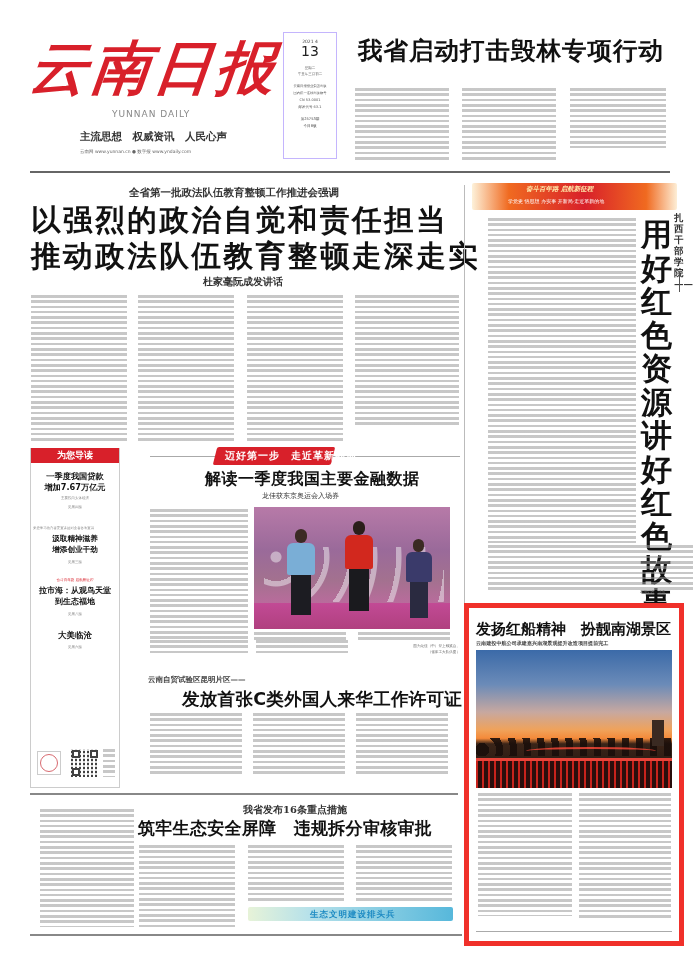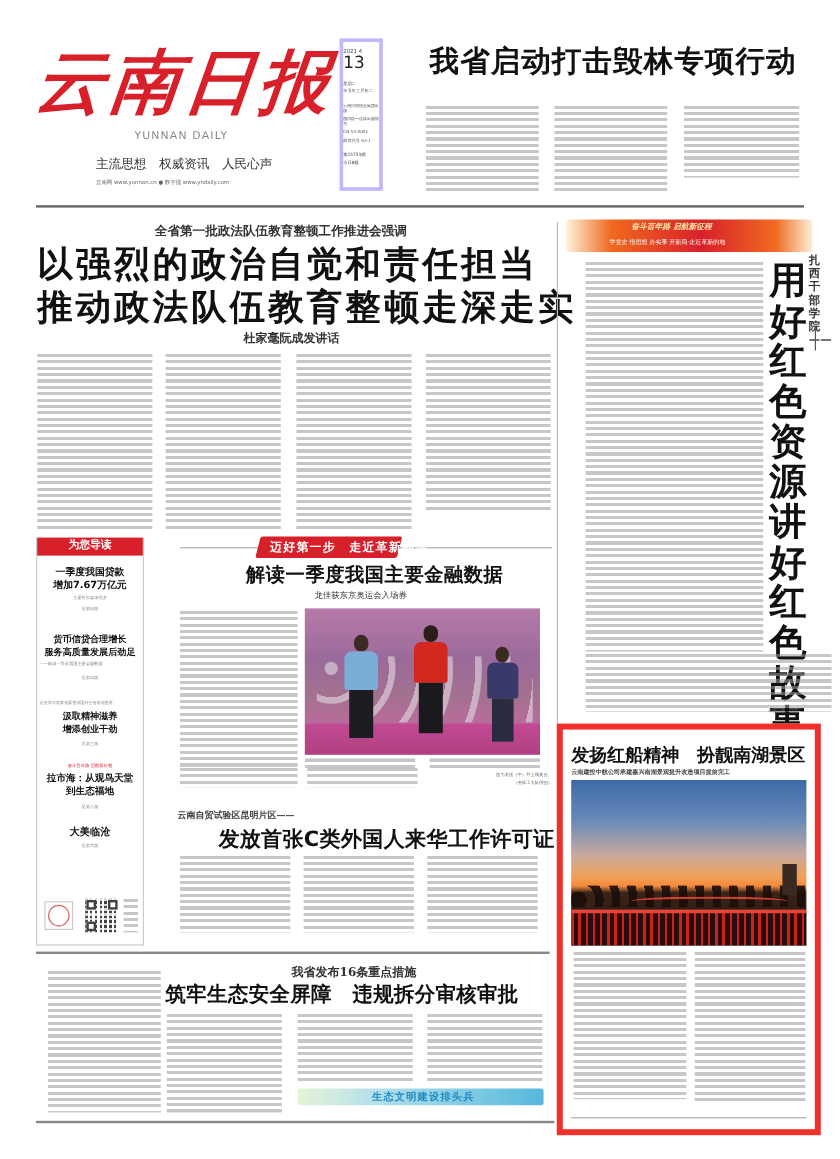--- a/index.html
+++ b/index.html
@@ -10,25 +10,25 @@
 .bold{font-weight:bold;color:#111}
 .serif{font-family:"DejaVu Serif",serif}
 .red{color:#d8202a}
 </style>
 </head>
 <body>
 
 <div class="abs" style="left:0;top:0;width:350px;height:170px">
   <div class="abs serif" style="left:30px;top:30px;font-size:58px;font-weight:bold;color:#d8202a;letter-spacing:4px;font-style:italic;transform:skewX(-6deg)">云南日报</div>
   <div class="abs" style="left:112px;top:109px;font-size:9px;color:#888;letter-spacing:1px">YUNNAN DAILY</div>
-  <div class="abs bold" style="left:80px;top:130px;font-size:10.5px;color:#333;font-weight:normal;white-space:pre">主流思想　权威资讯　人民心声</div>
+  <div class="abs bold" style="left:80px;top:130px;font-size:10.5px;color:#333;font-weight:bold;white-space:pre">主流思想　权威资讯　人民心声</div>
   <div class="abs" style="left:80px;top:149px;font-size:4.5px;color:#666">云南网 www.yunnan.cn  ● 数字报 www.yndaily.com</div>
 </div>
 
-<div class="abs" style="left:283px;top:32px;width:36px;height:127px;border:3px solid #c4b5fd;text-align:left">
+<div class="abs" style="left:283px;top:32px;width:54px;height:127px;border:1px solid #c4b5fd;text-align:center">
   <div style="font-size:4.5px;color:#444;margin-top:6px">2021 4</div>
   <div style="font-size:14px;color:#222;line-height:14px">13</div>
   <div style="font-size:3.5px;color:#555;margin-top:8px">星期二</div>
   <div style="font-size:3.5px;color:#555;margin-top:2px">辛丑年三月初二</div>
   <div style="font-size:3.3px;color:#555;margin-top:8px">云南日报报业集团出版</div>
   <div style="font-size:3.3px;color:#555;margin-top:3px">国内统一连续出版物号</div>
   <div style="font-size:3.5px;color:#555;margin-top:3px">CN 53-0001</div>
   <div style="font-size:3.5px;color:#555;margin-top:3px">邮发代号 63-1</div>
   <div style="font-size:3.6px;color:#444;margin-top:8px">第25753期</div>
   <div style="font-size:3.6px;color:#444;margin-top:3px">今日8版</div>
@@ -58,26 +58,20 @@
 <div class="abs" style="left:30px;top:448px;width:90px;height:340px;border:1px solid #ccc;border-top:none;text-align:center">
   <div style="background:#d8202a;color:#fff;font-size:9px;font-weight:bold;height:15px;line-height:15px">为您导读</div>
 
   <div style="margin-top:8px">
     <div class="bold" style="font-size:8.2px;line-height:11px;white-space:pre">一季度我国贷款
 增加7.67万亿元</div>
     <div style="font-size:3.5px;color:#888;margin-top:3px">主要投向实体经济</div>
     <div style="font-size:3.5px;color:#888;margin-top:5px">见第四版</div>
   </div>
 
-  <div style="margin-top:18px">
-    <div class="bold" style="font-size:7.6px;line-height:11px;white-space:pre;margin-left:-6px;margin-right:-6px">货币信贷合理增长
-服务高质量发展后劲足</div>
-    <div style="font-size:3.5px;color:#888;margin-top:2px;text-align:left;padding-left:2px">——解读一季度我国主要金融数据</div>
-    <div style="font-size:3.5px;color:#888;margin-top:8px">见第四版</div>
-  </div>
 
   <div style="margin-top:16px">
     <div style="font-size:3.4px;color:#888;text-align:left;padding:0 2px;line-height:6px">党史学习教育省委宣讲团到全省各地宣讲</div>
     <div class="bold" style="font-size:7.6px;line-height:11px;white-space:pre;margin-top:2px">汲取精神滋养
 增添创业干劲</div>
     <div style="font-size:3.5px;color:#888;margin-top:5px">见第三版</div>
   </div>
 
   <div style="margin-top:14px">
     <div class="red" style="font-size:3.6px">奋斗百年路 启航新征程</div>

